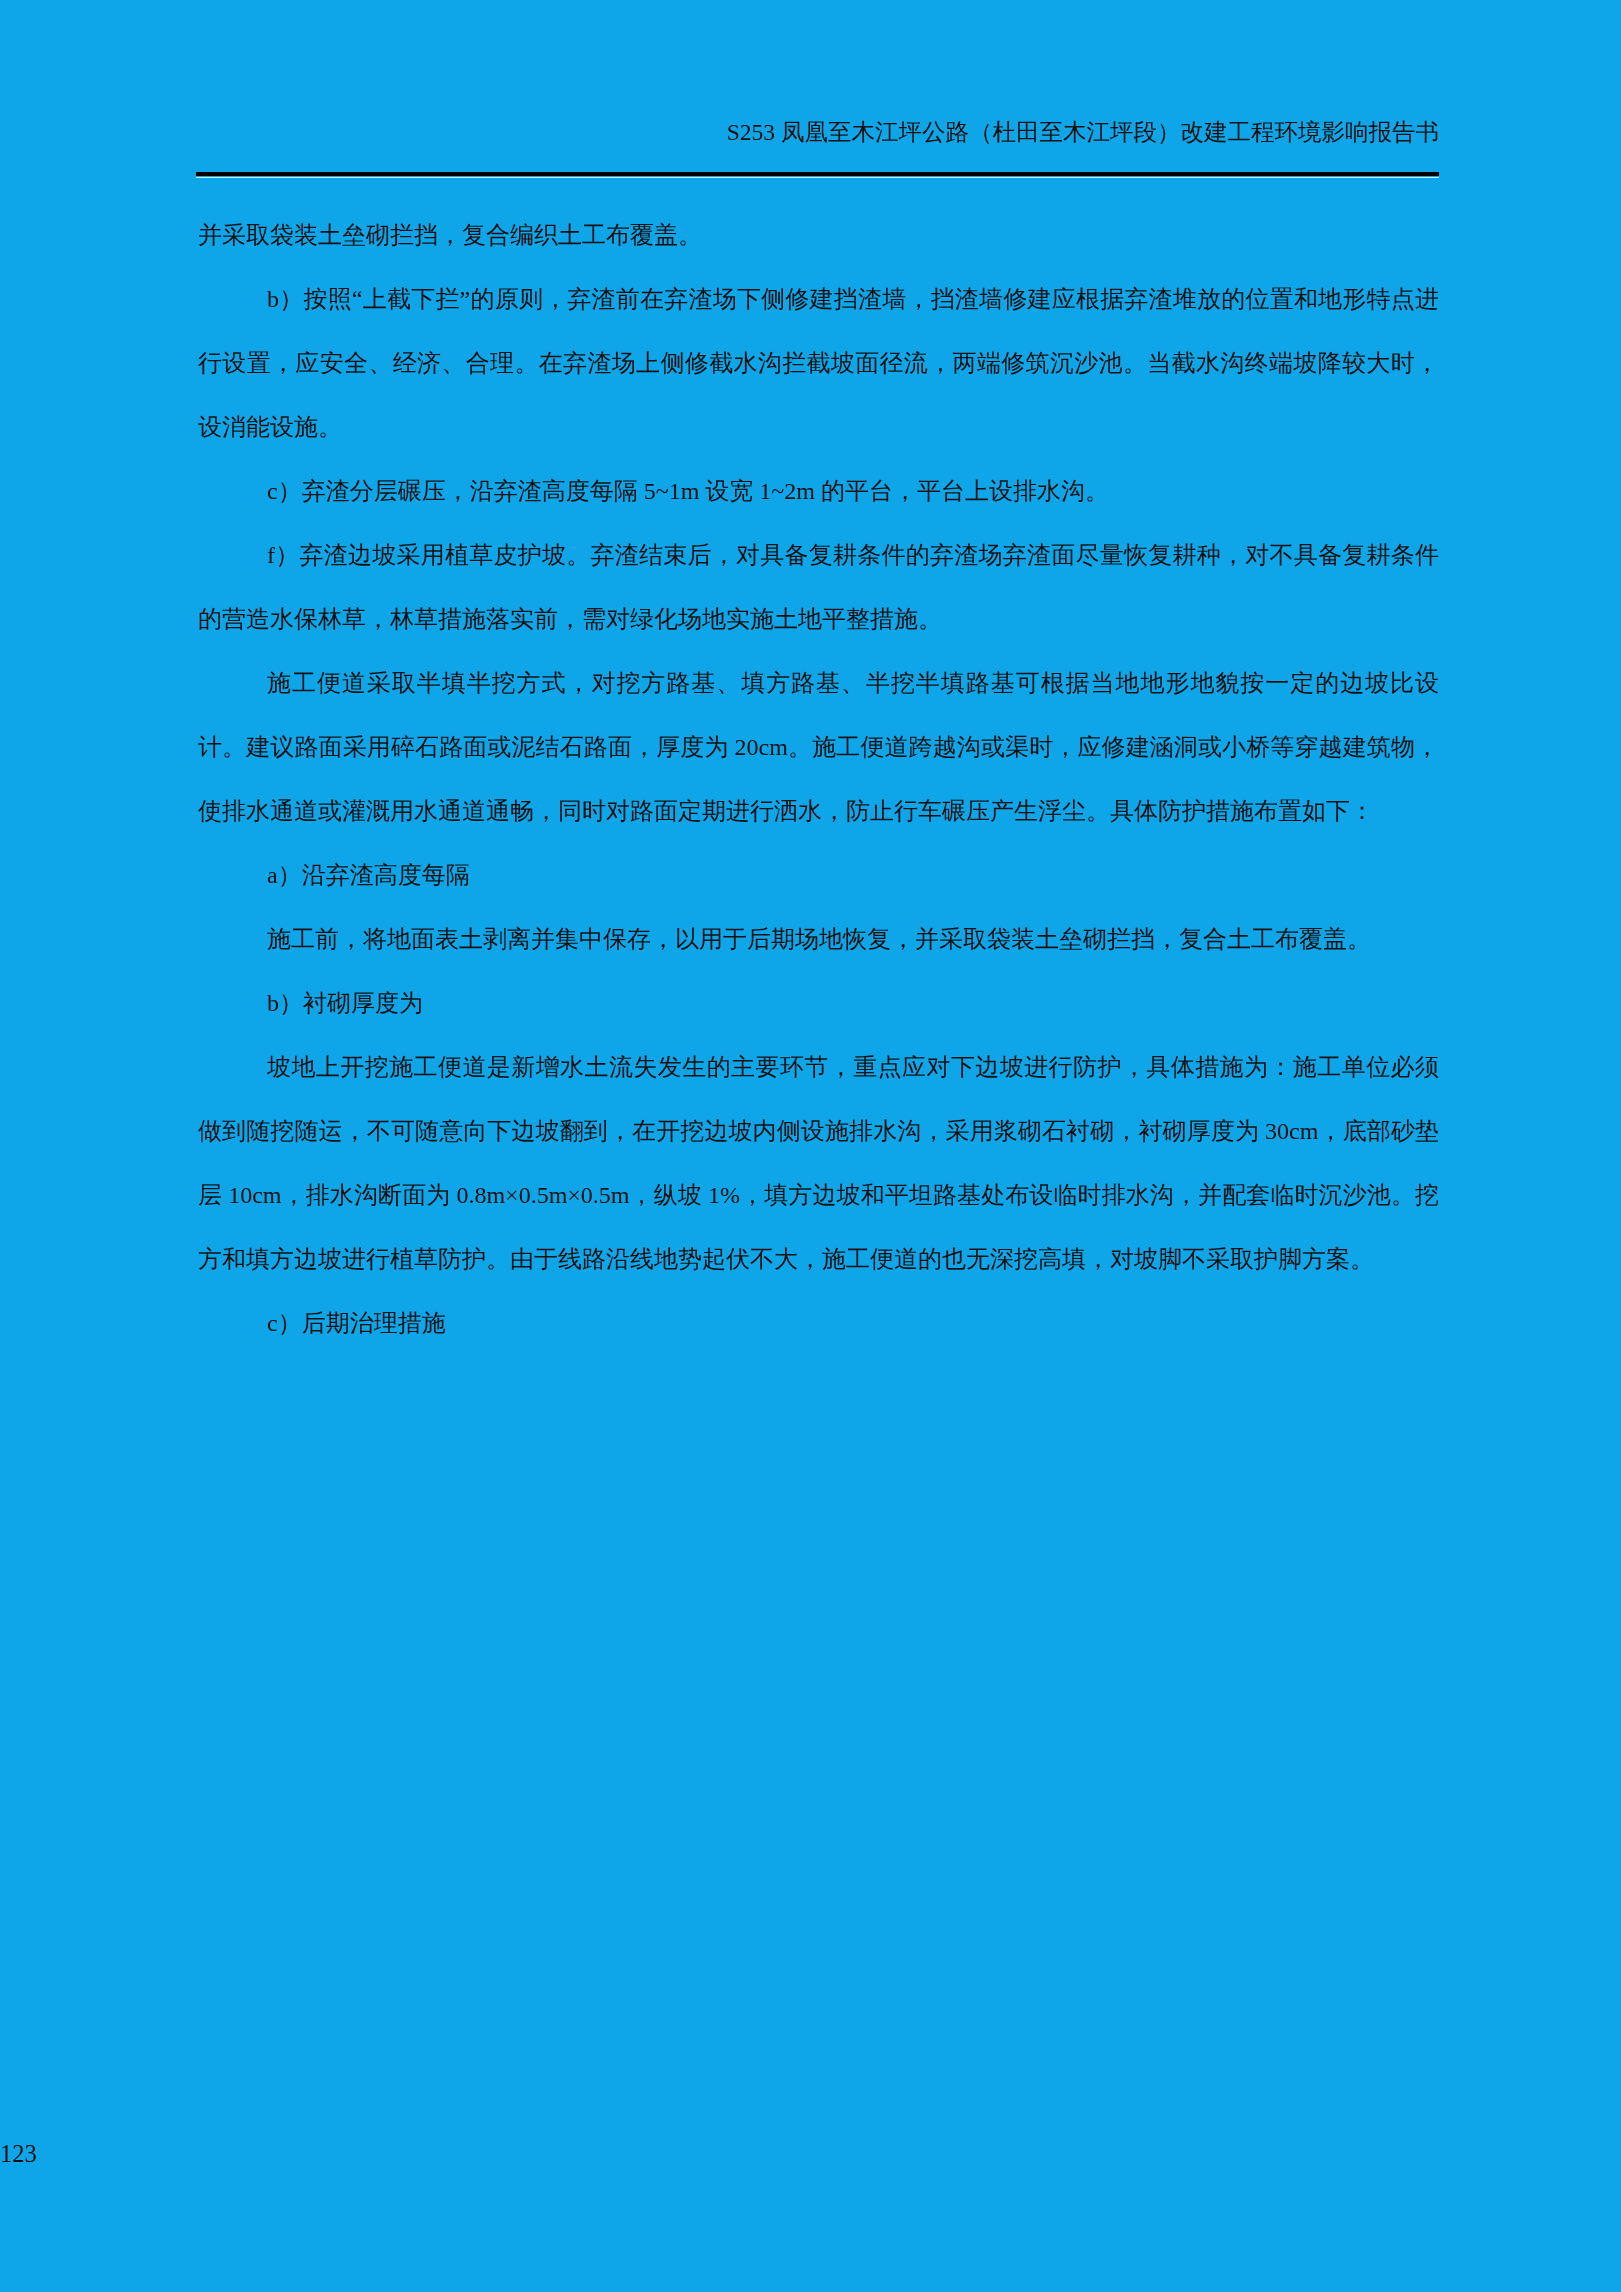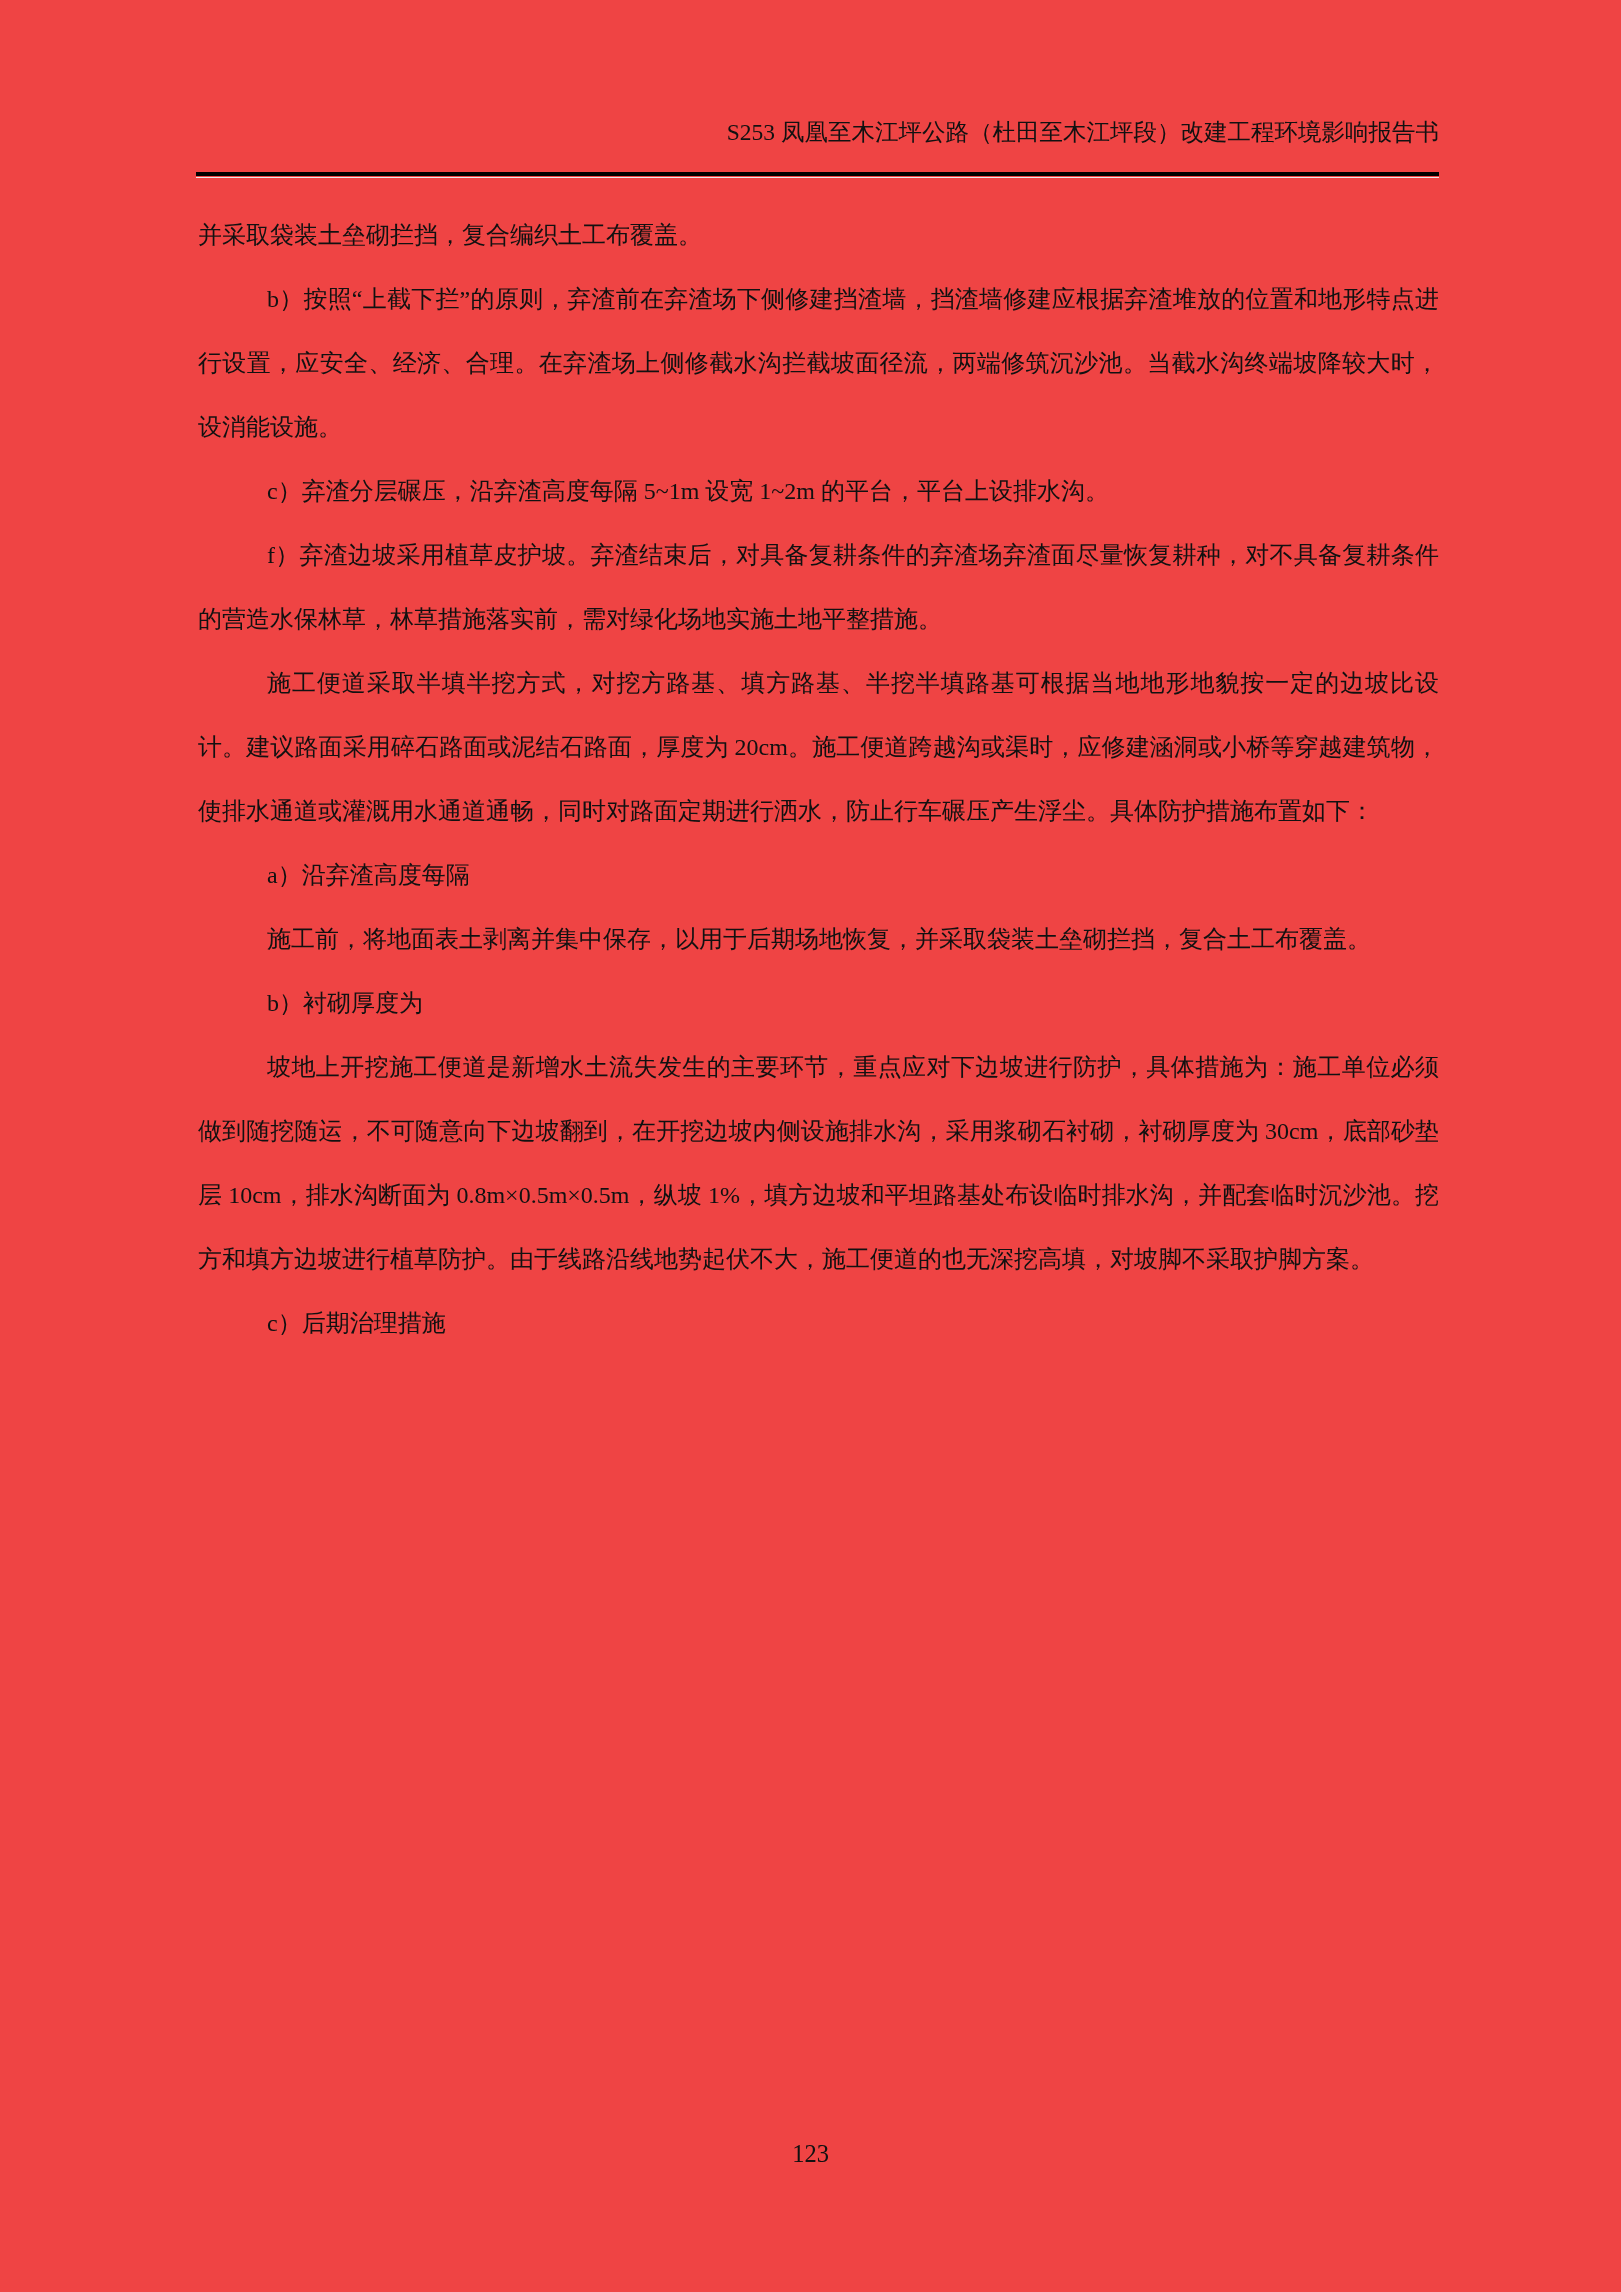--- a/index.html
+++ b/index.html
@@ -4,21 +4,21 @@
 <style>
   html, body {
     margin: 0;
     padding: 0;
     background: #ffffff;
   }
   .page {
     position: relative;
     width: 1621px;
     height: 2293px;
-    background: #ef4444;
+    background: #0ea5e9;
     font-family: "Liberation Serif", "DejaVu Serif", serif;
     color: #111111;
     overflow: hidden;
   }
   .header {
     position: absolute;
     left: 196px;
     width: 1243px;
     top: 116px;
     text-align: right;
@@ -62,21 +62,20 @@
   }
   .content p.heading {
     text-indent: 0;
     white-space: pre-wrap;
   }
   .footer {
     position: absolute;
     left: 0;
     width: 100%;
     top: 2137px;
-    text-align: center;
     font-size: 24.5px;
     line-height: 33px;
     color: #111111;
   }
 </style>
 </head>
 <body>
 
 <div class="page">
 

